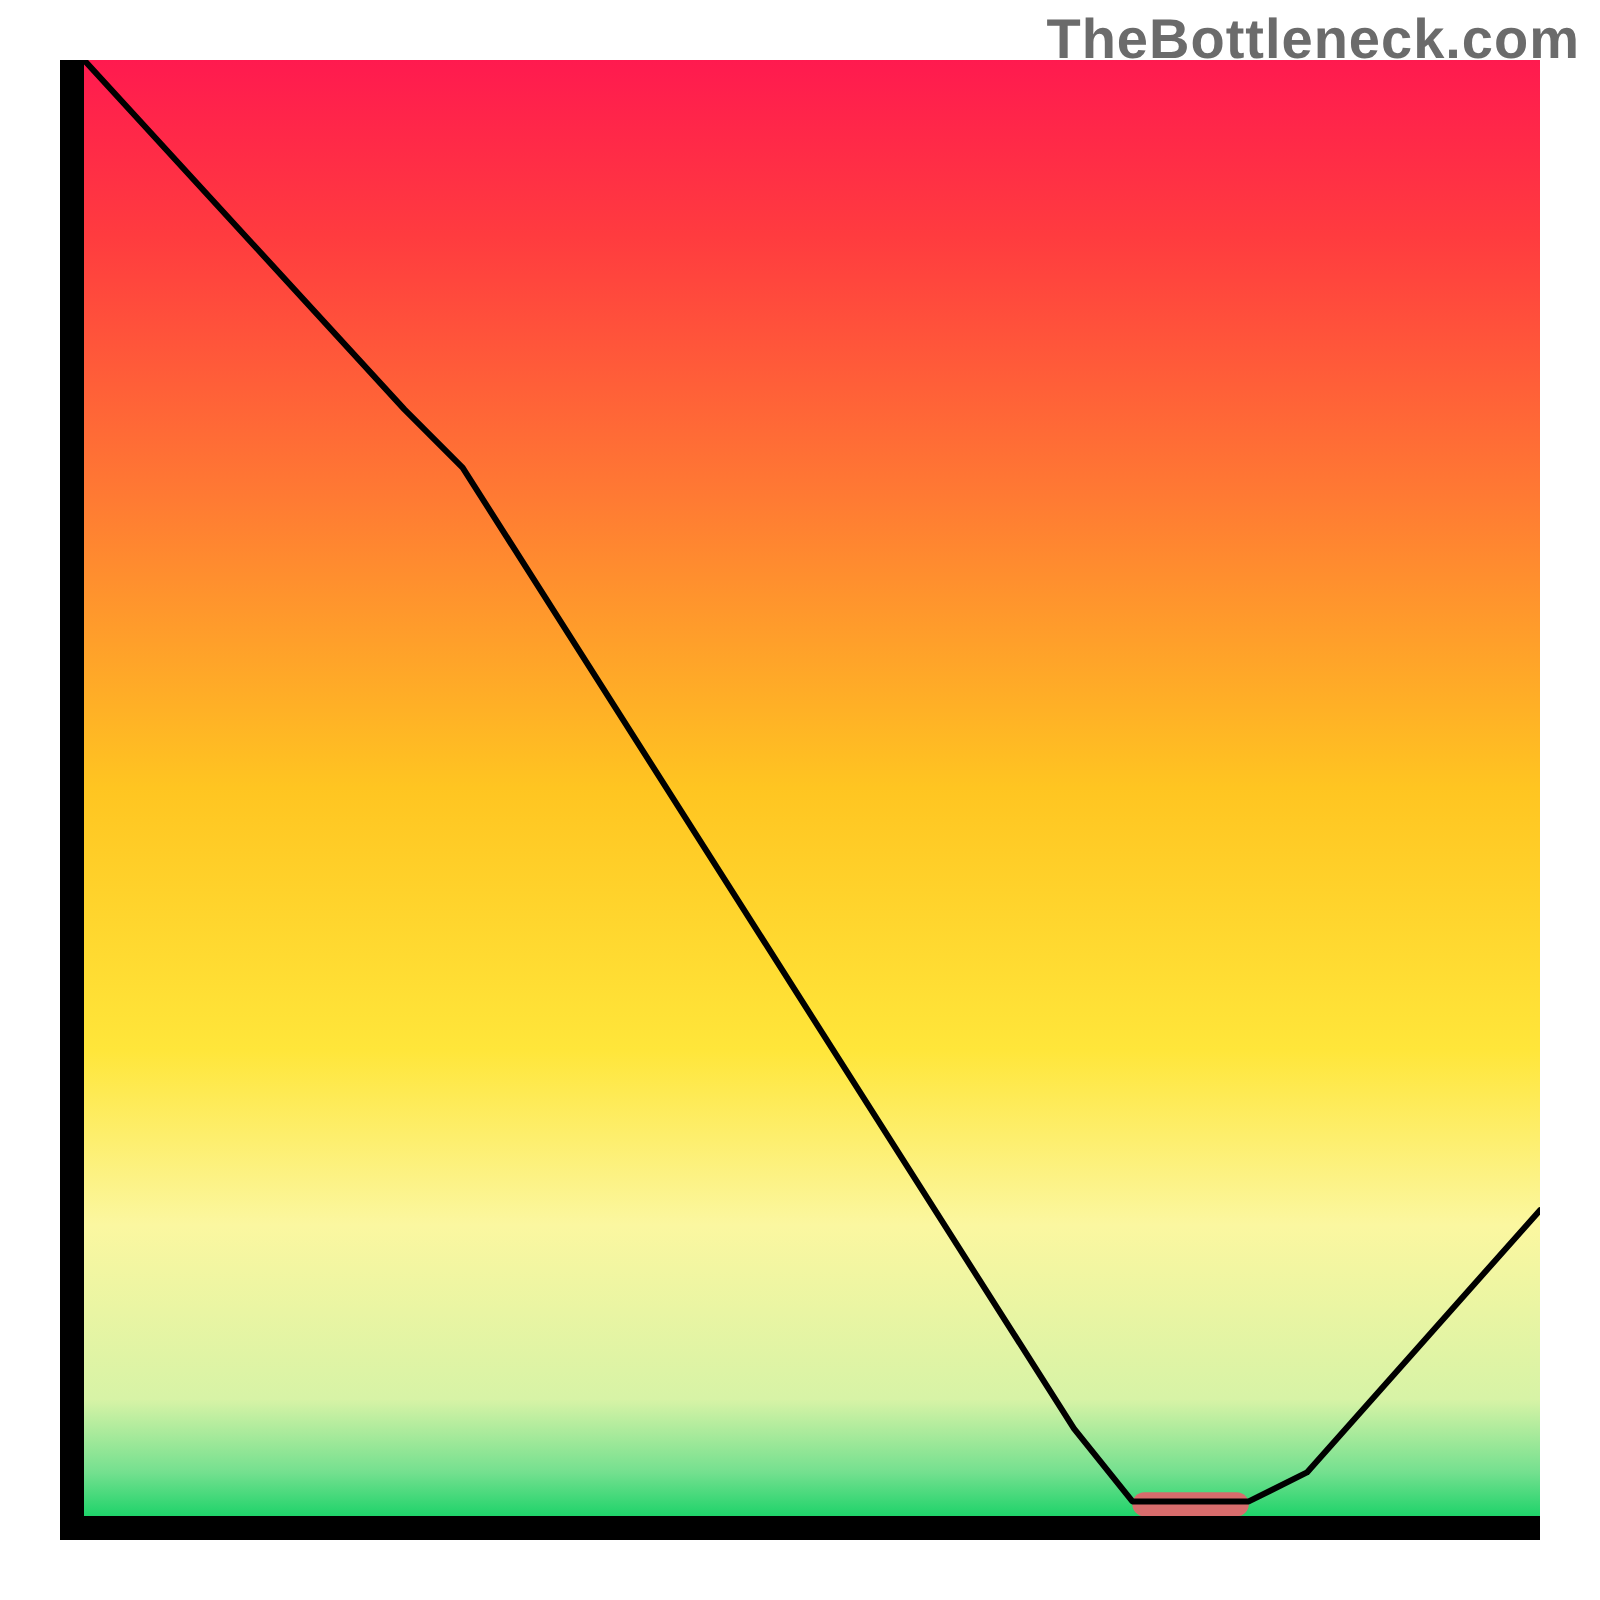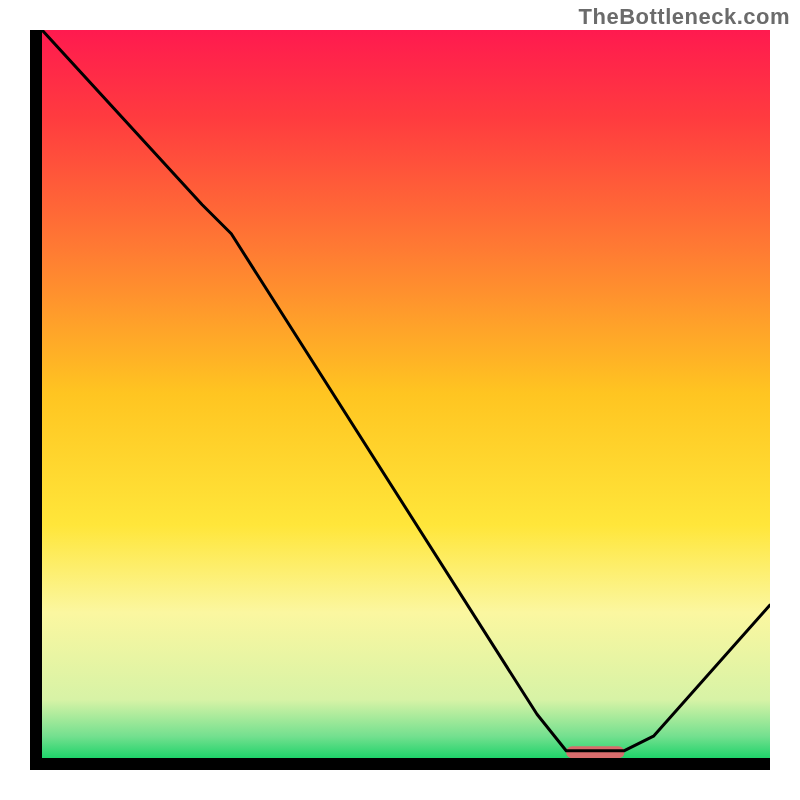--- a/index.html
+++ b/index.html
@@ -12,21 +12,21 @@
   }
   .wrap {
     position: relative;
     width: 800px;
     height: 800px;
   }
   .watermark {
     position: absolute;
     top: 4px;
     right: 10px;
-    font-size: 22px;
+    font-size: 28px;
     font-weight: 600;
     color: #6b6b6b;
     letter-spacing: 0.5px;
   }
   .plot {
     position: absolute;
     left: 30px;
     top: 30px;
     width: 740px;
     height: 740px;

